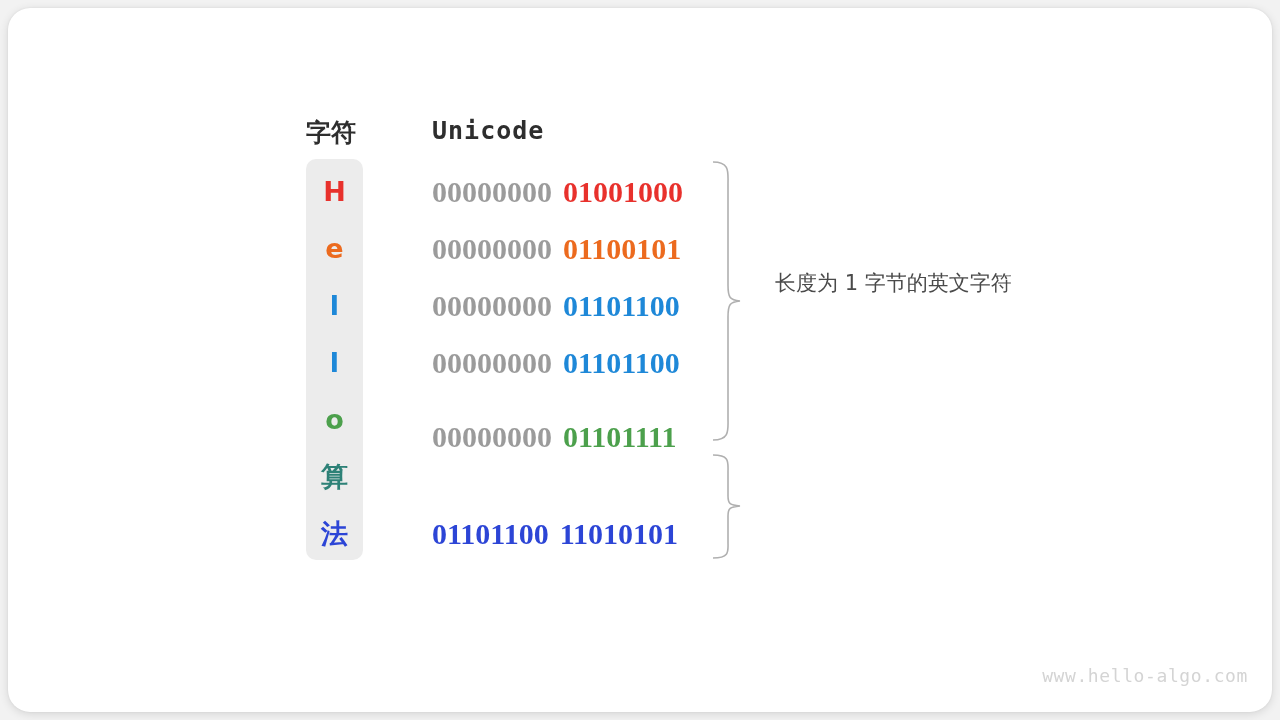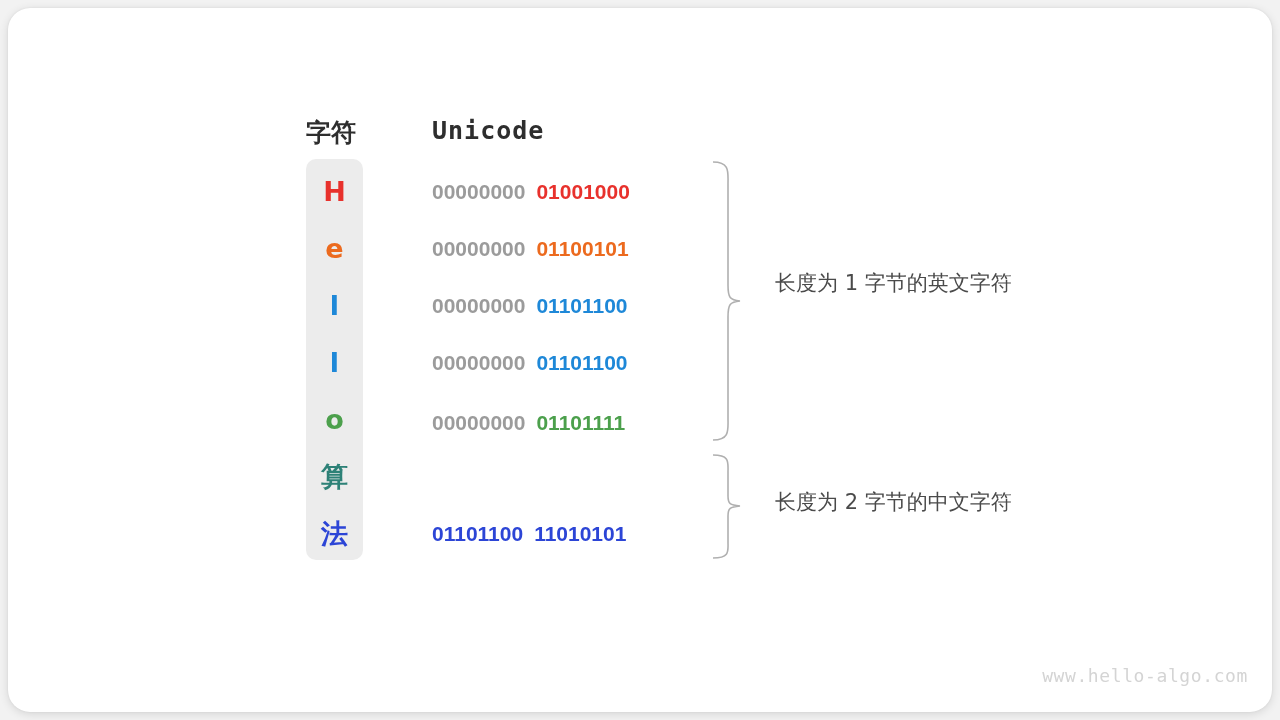--- a/index.html
+++ b/index.html
@@ -88,23 +88,23 @@
     font-family: "DejaVu Sans", "Liberation Sans", sans-serif;
   }
 
   
   .bin-row {
     position: absolute;
     left: 432px;
     width: 252px;
     height: 57px;
     line-height: 57px;
-    font-size: 21px;
+    font-size: 30px;
     font-weight: bold;
-    font-family: Liberation Sans, sans-serif;
+    font-family: Liberation Serif, serif;
     letter-spacing: 0px;
     white-space: nowrap;
   }
   .bin-row .hi  { color: #9b9b9b; font-weight: bold; }
   .bin-row .gap { display: inline-block; width: 11px; }
 
   
   .note {
     position: absolute;
     color: #4a4a4a;
@@ -161,21 +161,21 @@
     </div>
     <div class="bin-row" style="top:220px;">
       <span class="hi" style="color: rgb(155, 155, 155);">00000000</span><span class="gap"></span><span class="lo" style="color: rgb(236, 106, 30);">01100101</span>
     </div>
     <div class="bin-row" style="top:277px;">
       <span class="hi" style="color: rgb(155, 155, 155);">00000000</span><span class="gap"></span><span class="lo" style="color: rgb(30, 136, 216);">01101100</span>
     </div>
     <div class="bin-row" style="top:334px;">
       <span class="hi" style="color: rgb(155, 155, 155);">00000000</span><span class="gap"></span><span class="lo" style="color: rgb(30, 136, 216);">01101100</span>
     </div>
-    <div class="bin-row" style="top:394px;">
+    <div class="bin-row" style="top:408px;">
       <span class="hi" style="color: rgb(155, 155, 155);">00000000</span><span class="gap"></span><span class="lo" style="color: rgb(76, 160, 76);">01101111</span>
     </div>
     <div class="bin-row" style="top:505px;">
       <span class="hi" style="color: rgb(44, 69, 214);">01101100</span><span class="gap"></span><span class="lo" style="color: rgb(44, 69, 214);">11010101</span>
     </div>
 
     <svg class="braces" width="70" height="420" viewBox="0 0 70 420">
 
       <path d="M 13 12
                C 30 12, 28 22, 28 34
@@ -188,18 +188,17 @@
       <path d="M 13 305
                C 30 305, 28 312, 28 322
                L 28 346
                C 28 354, 30 355, 40 356
                C 30 357, 28 358, 28 366
                L 28 392
                C 28 401, 30 408, 13 408" fill="none" stroke="#b0b0b0" stroke-width="1.6"></path>
     </svg>
 
     <div class="note note-1">长度为 1 字节的英文字符</div>
-    <div class="note note-2">长度为 2 字节的中文字符</div>
 
     <div class="watermark">www.hello-algo.com</div>
 
   </div>
 </div>
 
 </body></html>

